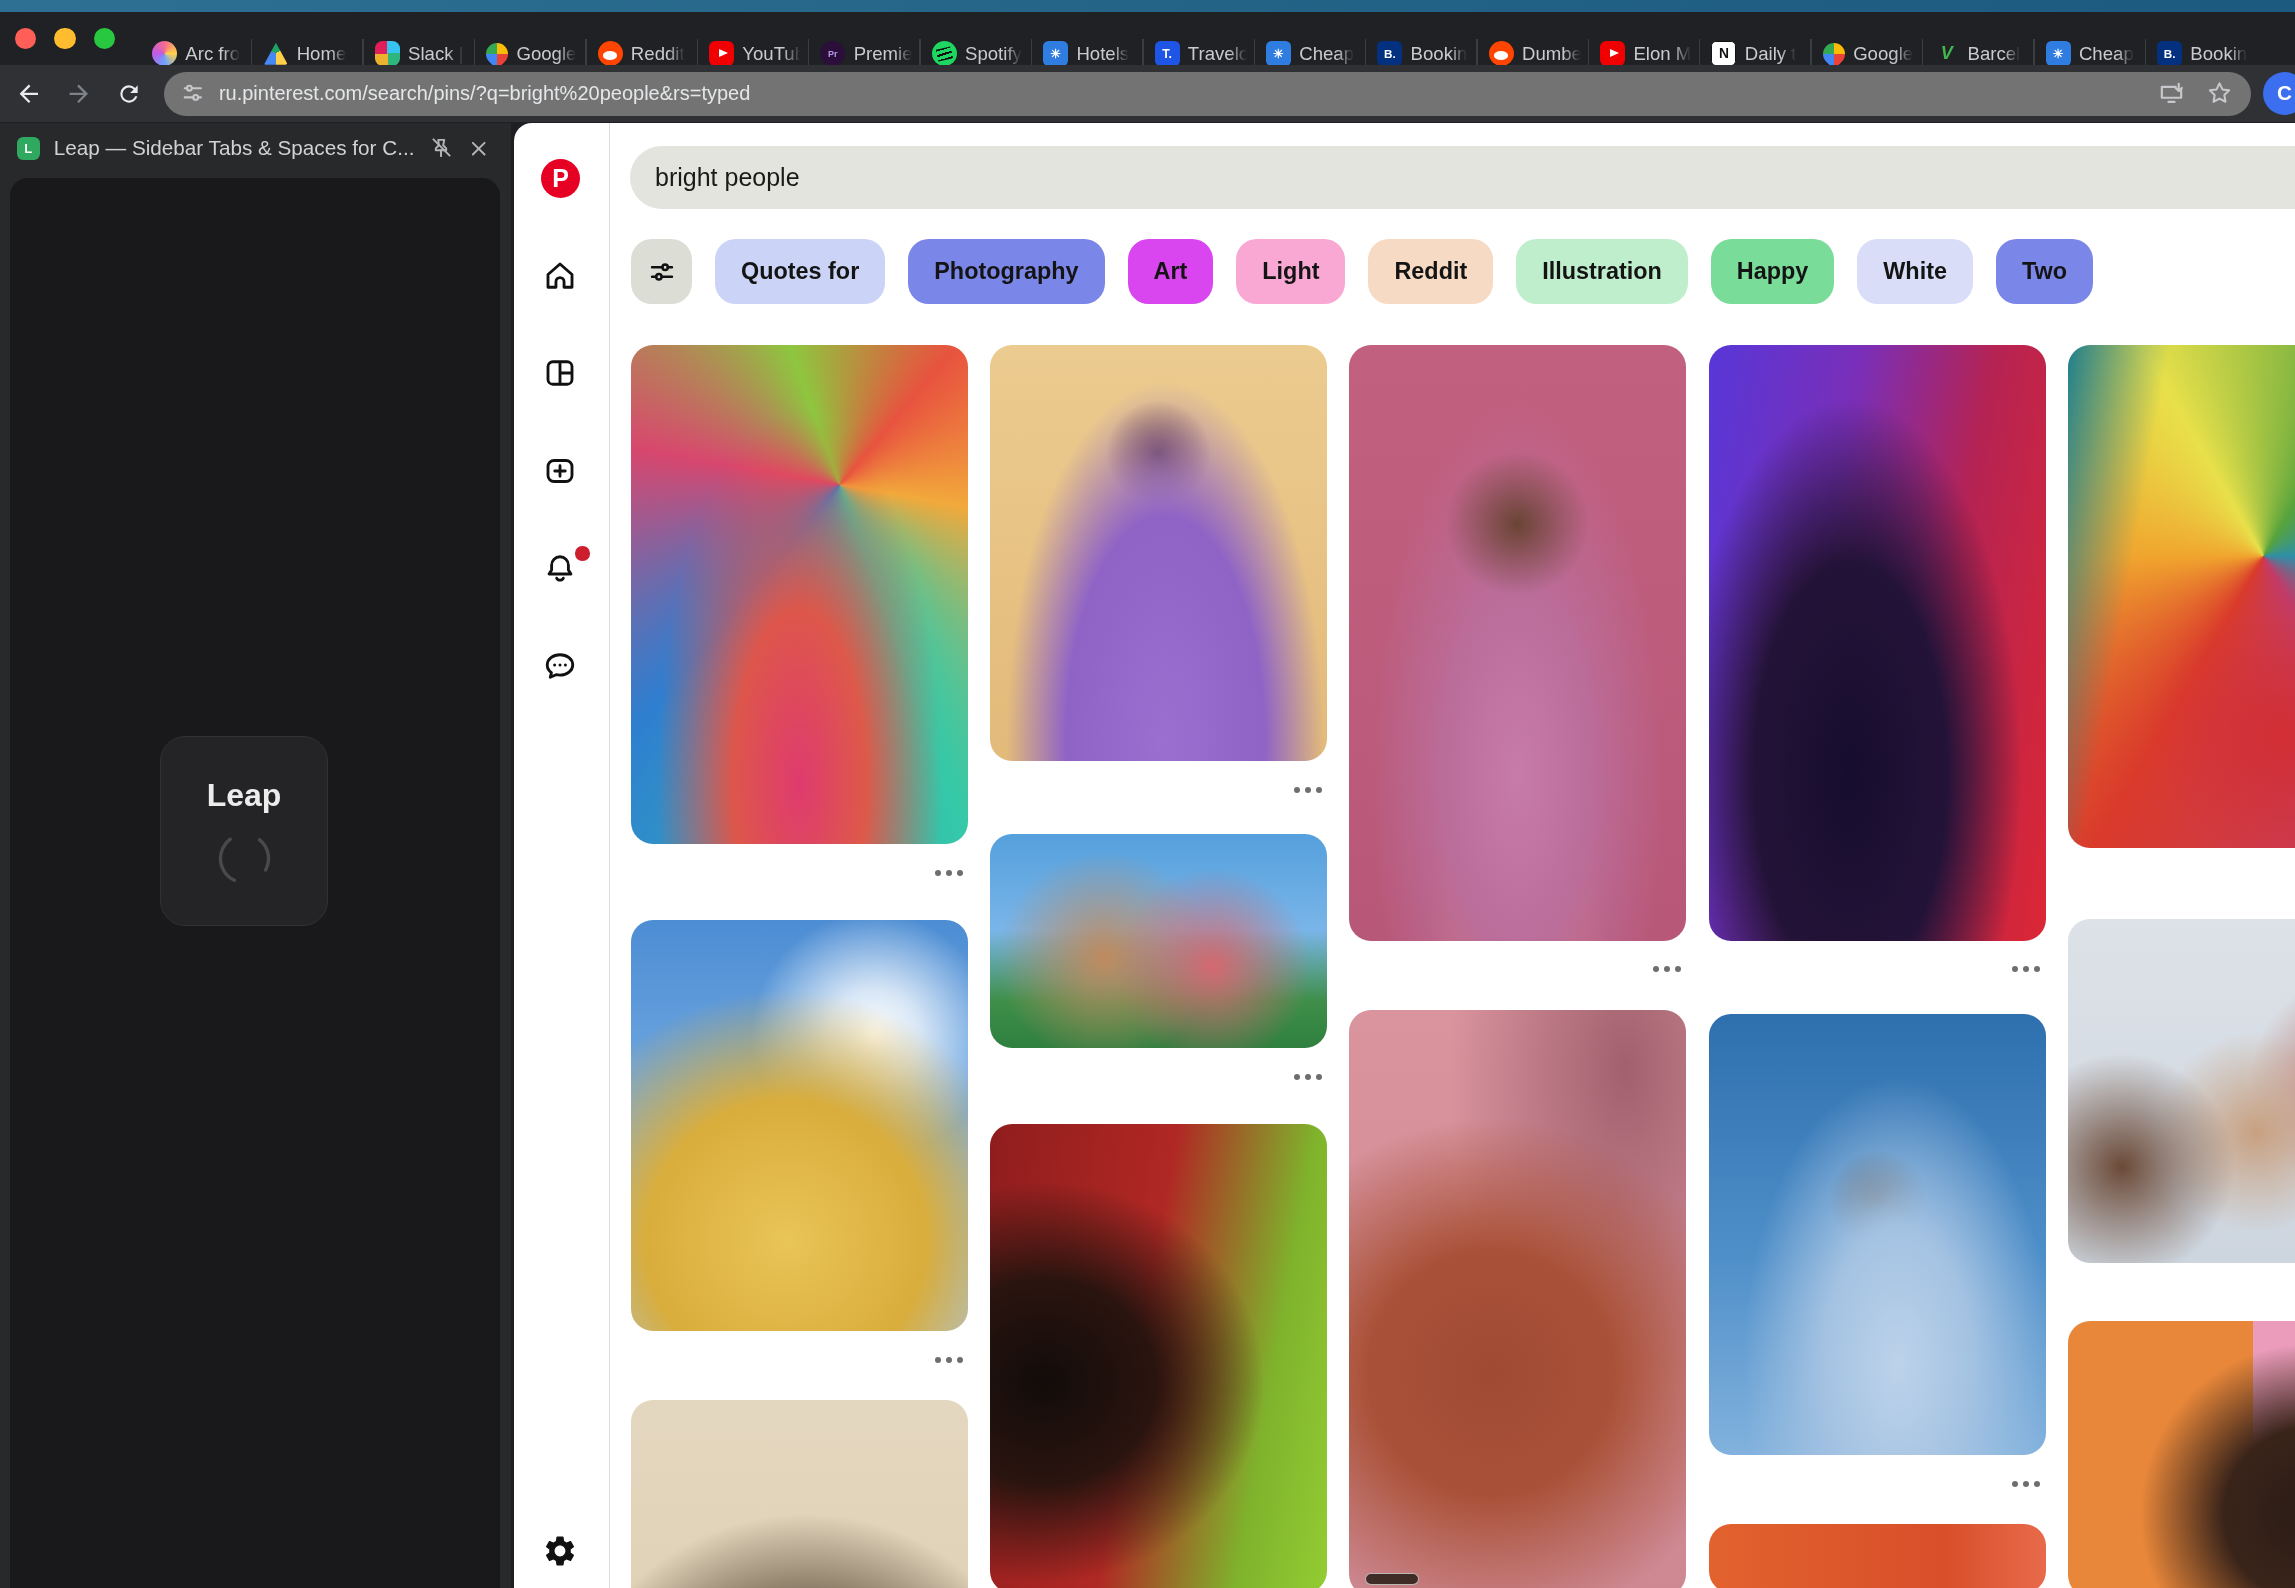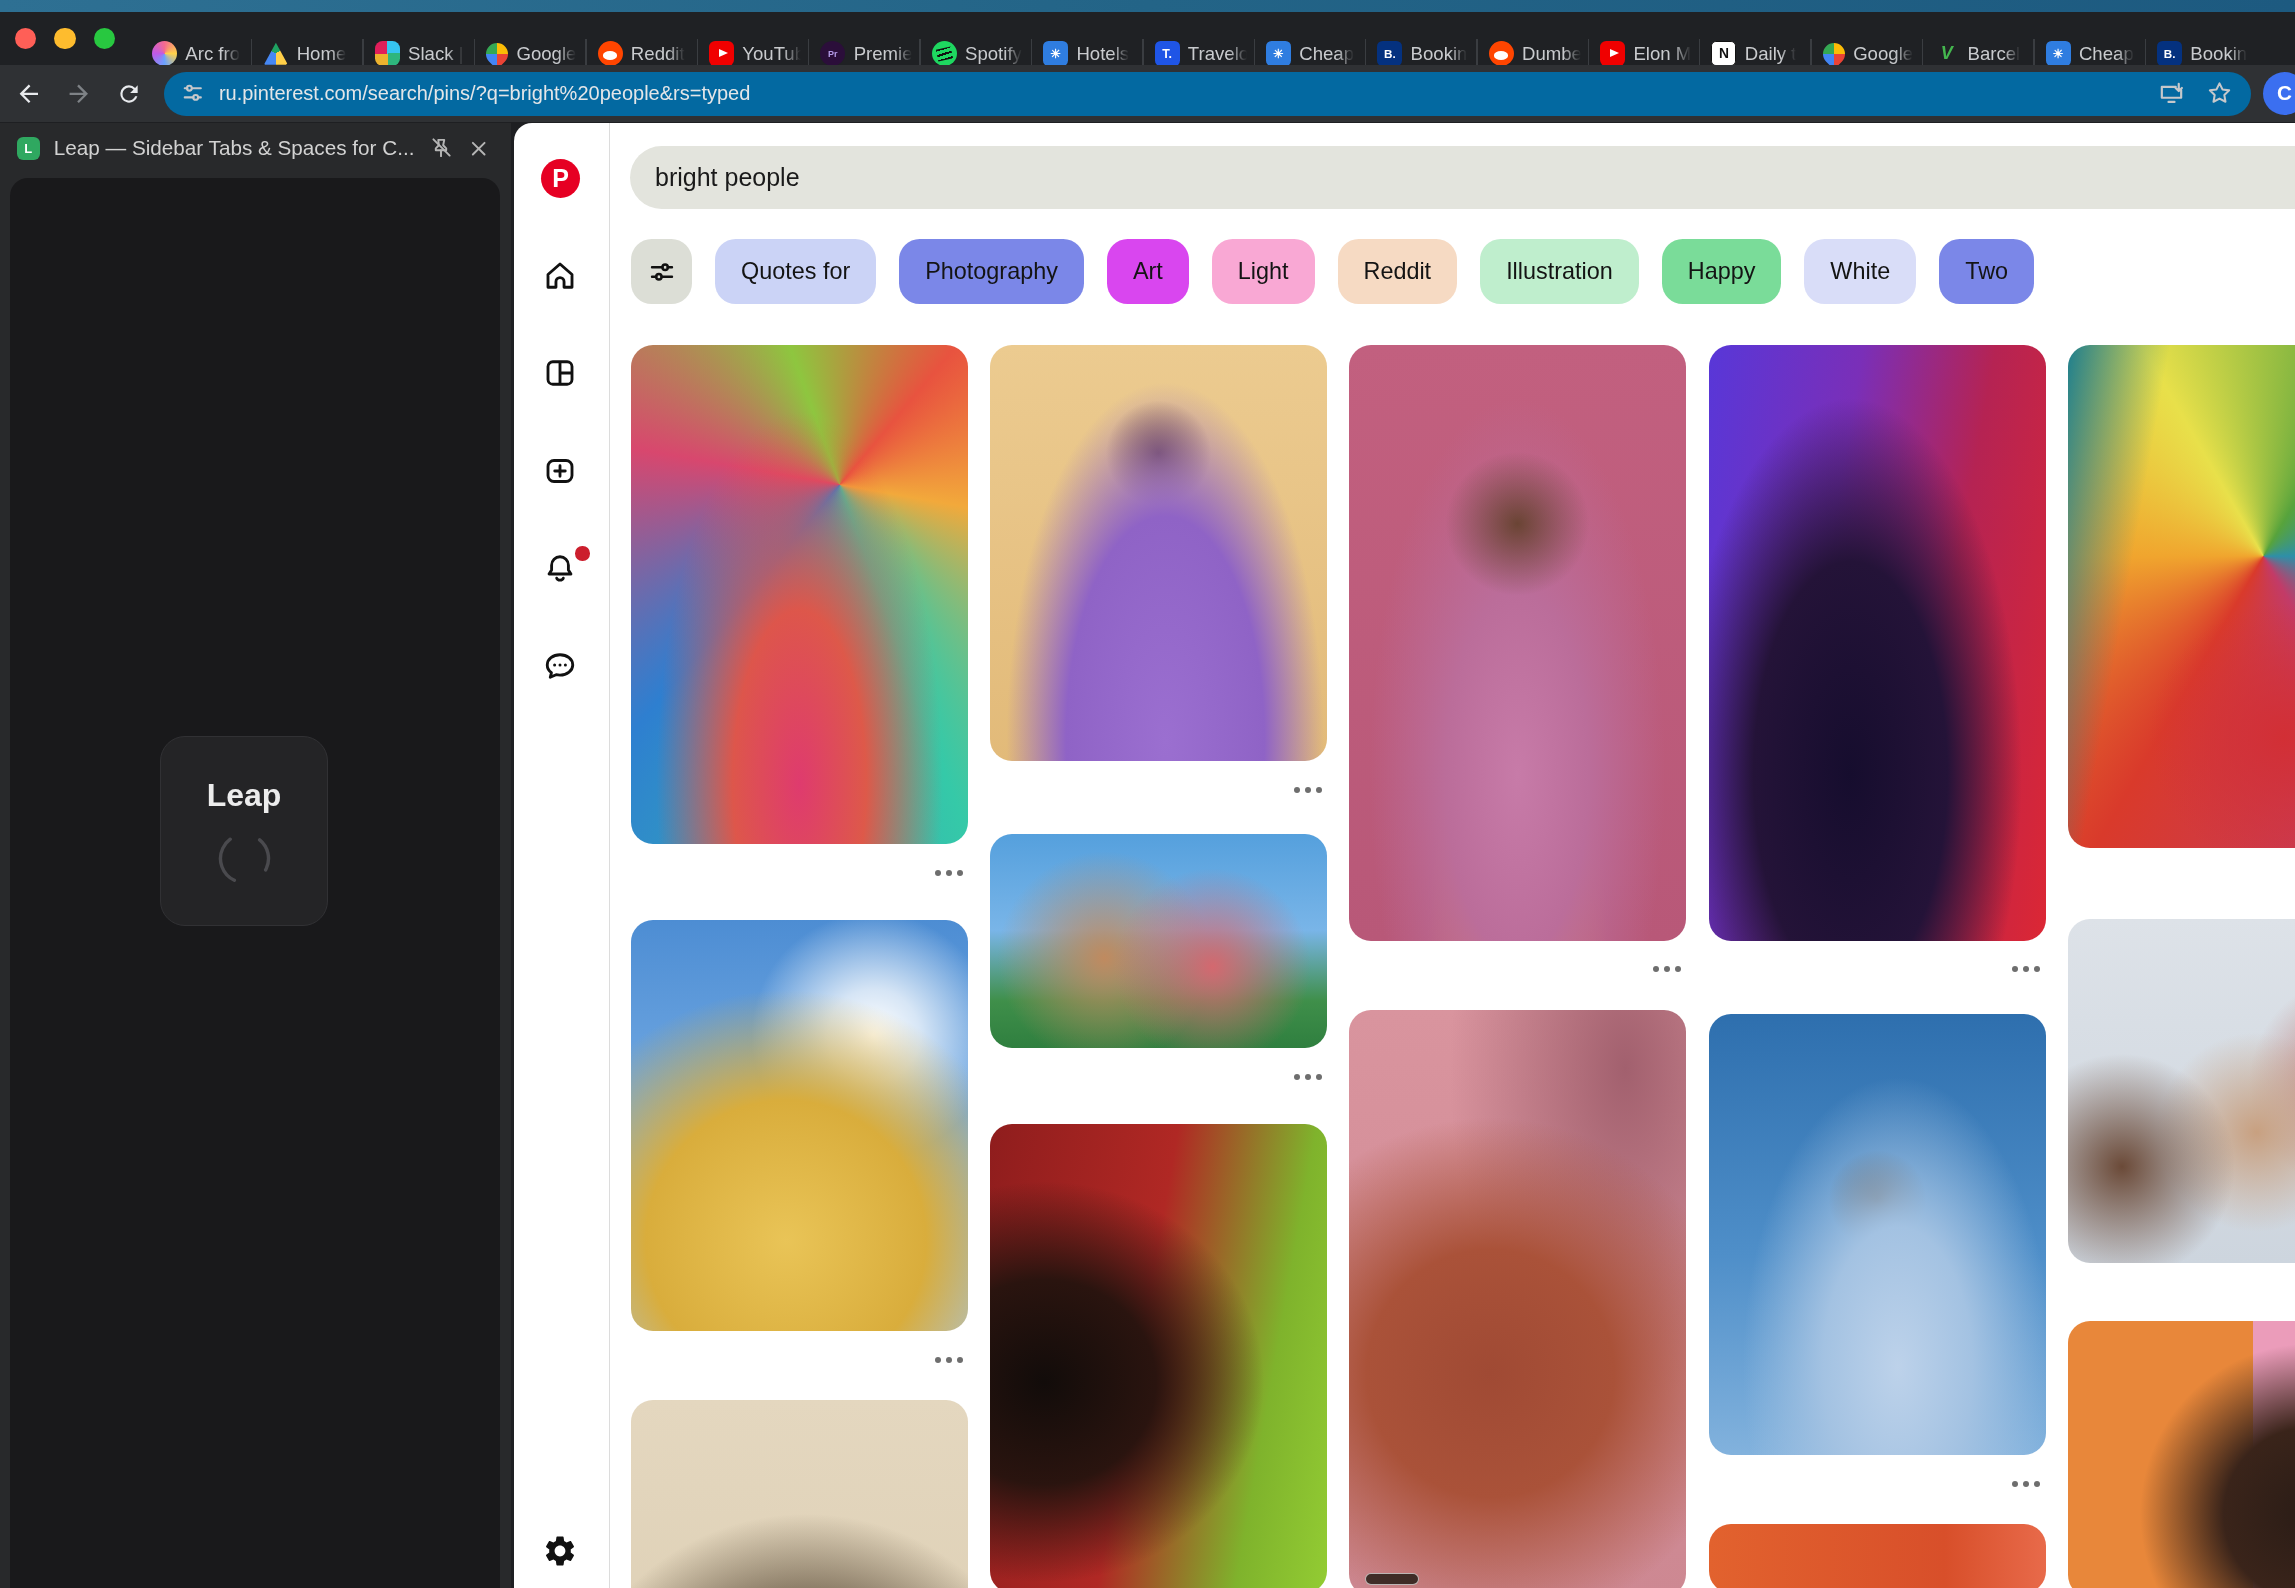--- a/index.html
+++ b/index.html
@@ -37,21 +37,21 @@
     background:repeating-linear-gradient(175deg,#101010 0 2.1px,transparent 2.1px 5.5px);transform:rotate(-12deg);}
   .fav-flights{background:#2f7de0;font-size:12.4px;}
   .fav-traveloka{background:#1f55e6;font-size:12.4px;}
   .fav-booking{background:#04317f;font-size:11.7px;}
   .fav-notion{background:#fff;color:#111;border:1.4px solid #111;border-radius:4.8px;font-size:13.8px;}
   .fav-vueling{background:transparent;color:#44b64e;font-size:18px;font-style:italic;}
 
   #toolbar{position:absolute;left:0;top:65px;width:2295px;height:57px;background:#2f3134;display:flex;align-items:center;}
   .tool-btn{flex:none;display:flex;align-items:center;justify-content:center;width:33px;height:33px;}
   #back-btn{margin-left:12.4px;} #fwd-btn{margin-left:16.5px;} #refresh-btn{margin-left:18px;}
-  #url-pill{flex:none;margin-left:18px;width:2087px;height:44px;background:#0369a1;border-radius:22px;
+  #url-pill{flex:none;margin-left:18px;width:2087px;height:44px;background:#737373;border-radius:22px;
     display:flex;align-items:center;box-sizing:border-box;padding:0 16.5px 0 15px;}
   #url-text{color:#e4e6e8;font-size:20px;margin-left:12.4px;white-space:nowrap;overflow:hidden;flex:1;}
   .pill-icon{flex:none;display:flex;align-items:center;justify-content:center;width:30px;height:30px;margin-left:18px;}
   #avatar{position:absolute;right:-11px;top:6.9px;width:43px;height:43px;border-radius:50%;background:#3b6ff0;
     color:#fff;font-size:20.7px;font-weight:bold;display:flex;align-items:center;justify-content:center;}
 
   
   #content{position:absolute;left:0;top:123px;width:2295px;height:1466px;background:#1e1f22;}
 
   
@@ -72,21 +72,21 @@
   #pinterest-page{position:absolute;left:514px;top:0;width:1782px;height:1466px;background:#ffffff;
     border-top-left-radius:18px;overflow:hidden;}
   #pin-logo{position:absolute;left:27px;top:36px;width:39px;height:39px;border-radius:50%;background:#e60023;
     color:#fff;display:flex;align-items:center;justify-content:center;font-weight:bold;font-size:25px;}
   #pin-divider{position:absolute;left:95px;top:0;width:1.4px;height:1466px;background:#dcdcdc;}
   #pin-search{position:absolute;left:116px;top:23.4px;width:1666px;height:63px;background:#e3e4dd;
     border-radius:32px 0 0 32px;display:flex;align-items:center;box-sizing:border-box;padding-left:25px;}
   #pin-search-text{font-size:25px;color:#1a1a1a;}
   #chips{position:absolute;left:117px;top:116px;height:65px;display:flex;gap:23px;align-items:center;}
   .chip{height:65px;border-radius:20.7px;padding:0 26px;font-size:23.4px;color:#141414;display:flex;
-    align-items:center;justify-content:center;border:none;white-space:nowrap;}
+    align-items:center;justify-content:center;border:none;white-space:nowrap;font-weight:bold;}
   .chip-filter{width:61px;padding:0;}
   .pnav{position:absolute;left:28px;width:36px;height:36px;display:flex;align-items:center;justify-content:center;}
   #nav-dot{position:absolute;left:61px;top:423px;width:14.5px;height:14.5px;border-radius:50%;background:#cc1e2d;}
   .pin{position:absolute;width:337px;border-radius:22px;}
   .dots{position:absolute;width:34px;height:8.3px;display:flex;gap:4.8px;align-items:center;justify-content:flex-end;}
   .dots i{width:6.2px;height:6.2px;border-radius:50%;background:#6e6e6e;display:block;}
   #scrubber{position:absolute;left:851px;top:1450px;width:54px;height:12.4px;border-radius:6.9px;
     background:rgba(44,33,26,0.88);border:1.4px solid rgba(255,255,255,0.65);box-sizing:border-box;}
 </style>
 </head>

